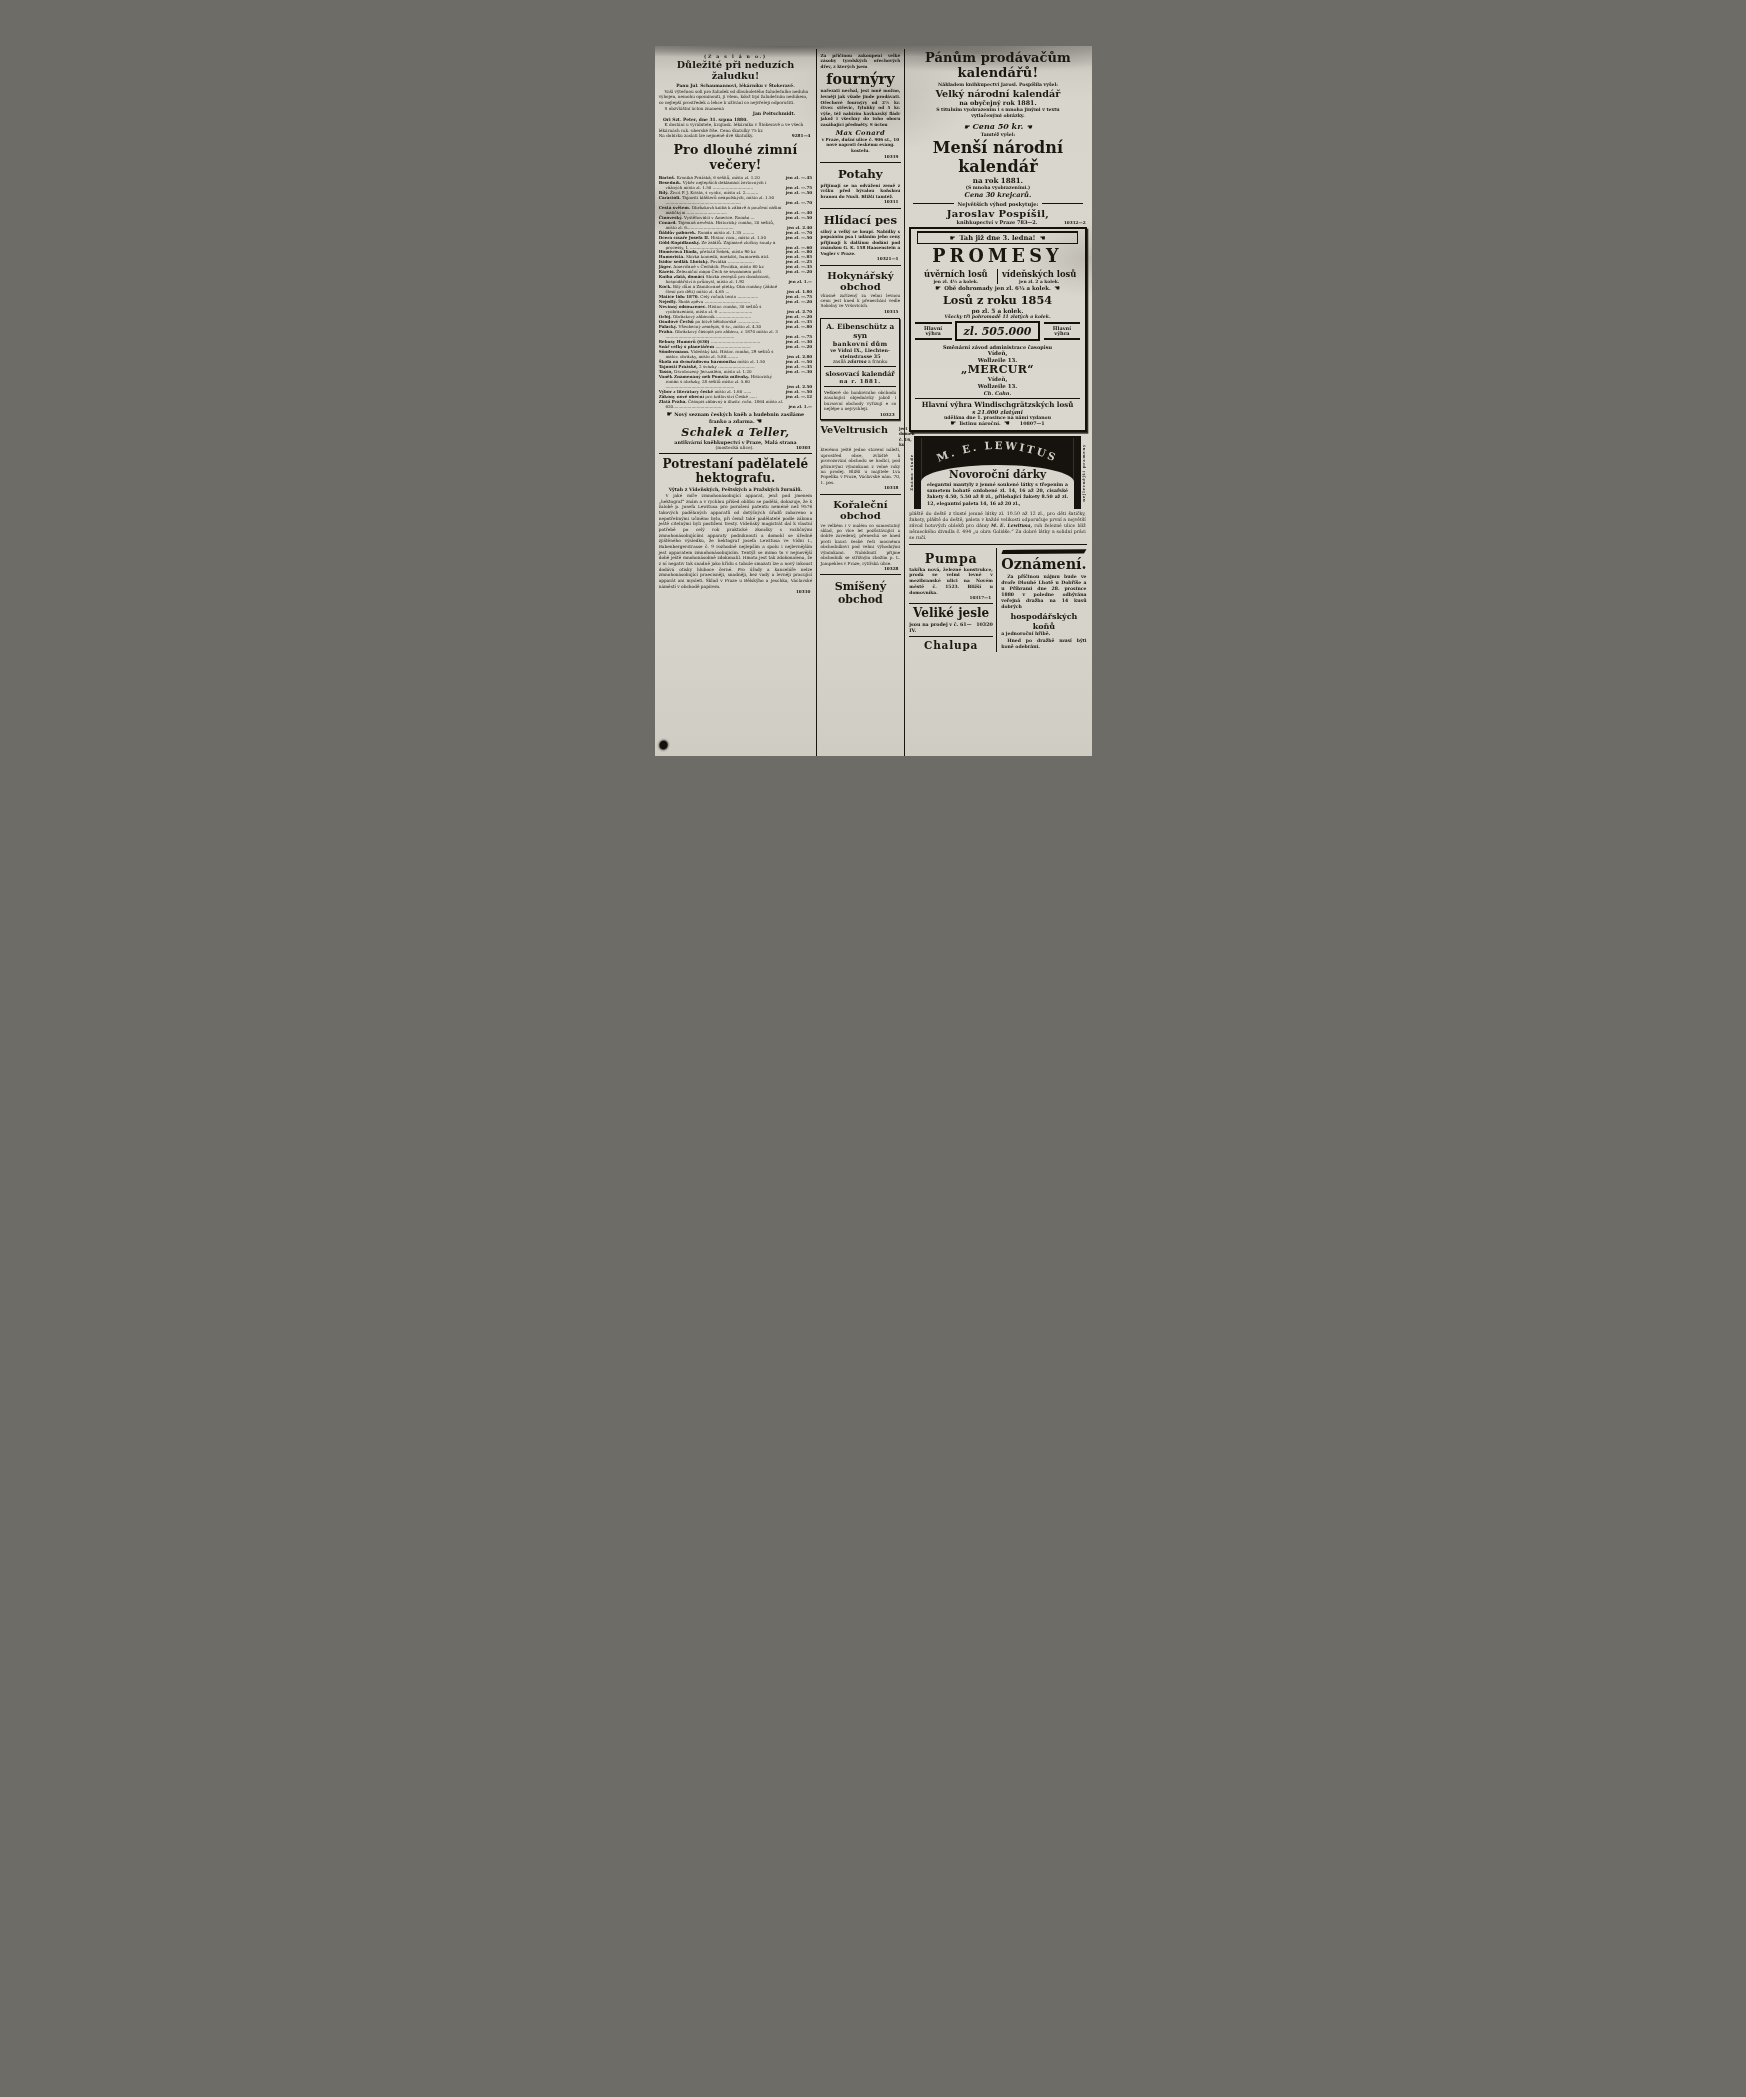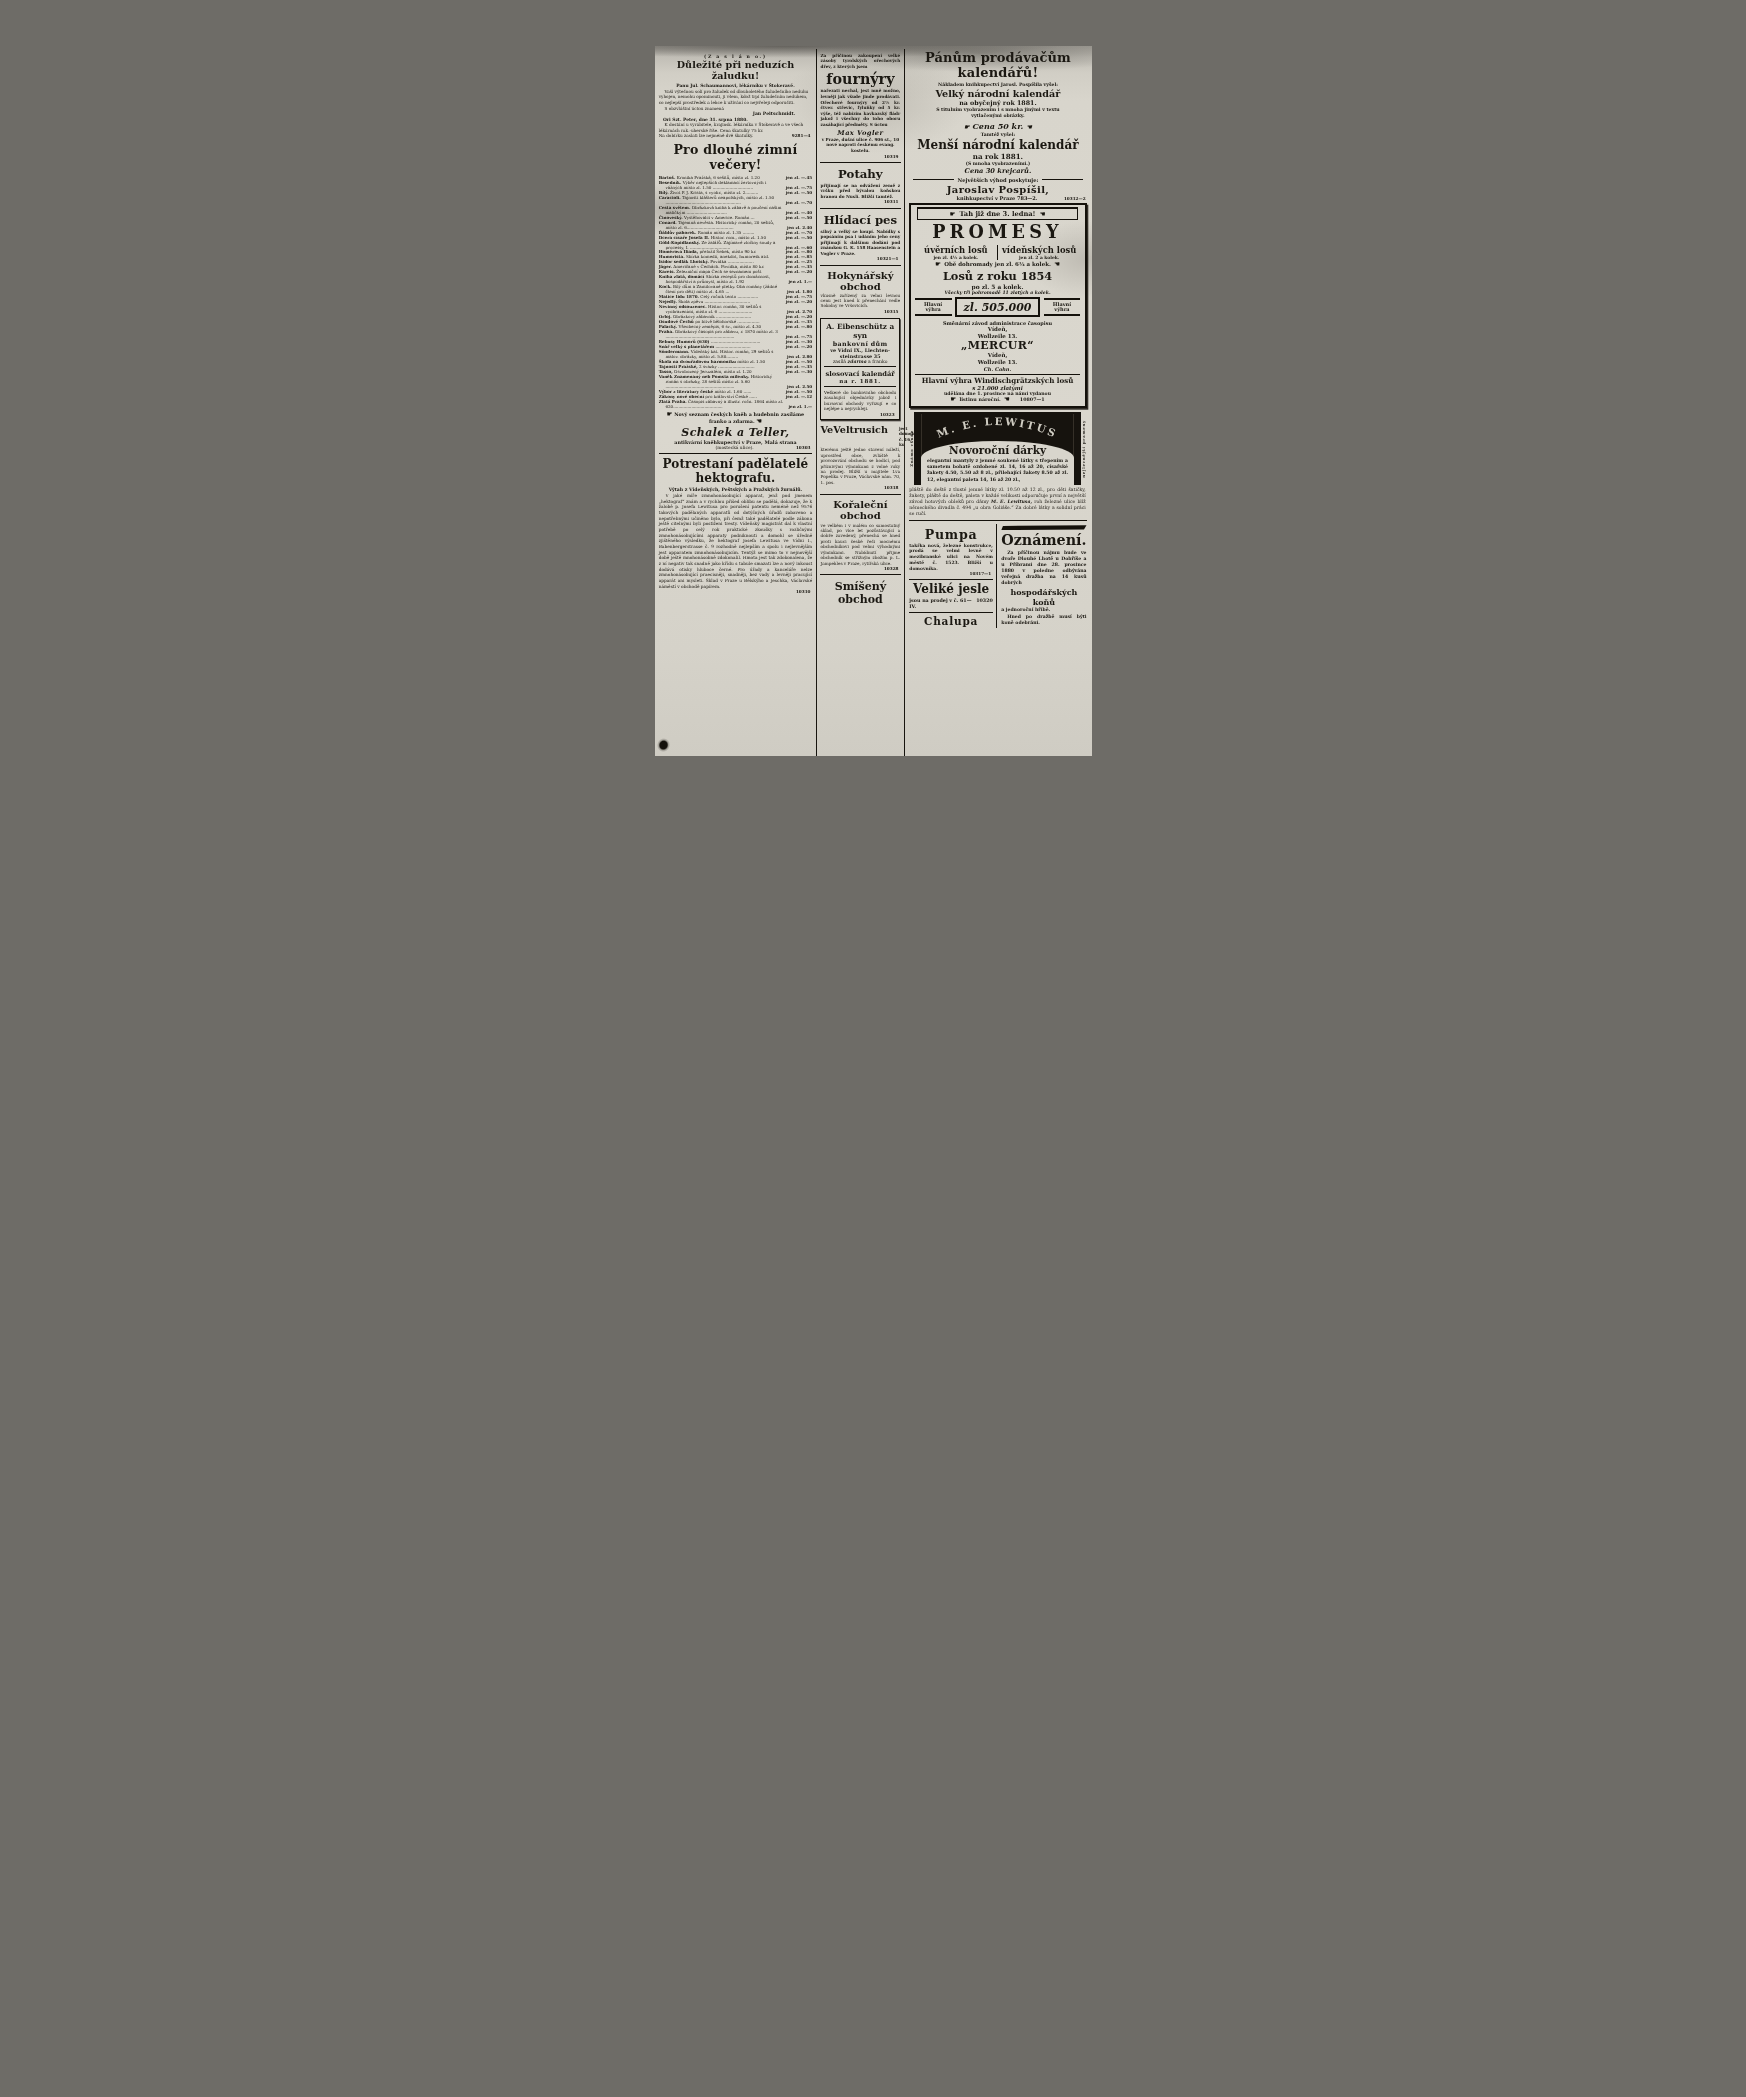--- a/index.html
+++ b/index.html
@@ -359,21 +359,21 @@
       </section>
     </div>
 
     <div class="vrule"></div>
 
     <div class="col col-mid">
       <section class="ad">
         <p class="mid-intro">Za příčinou zakoupení velké zásoby tyrolských ořechových dřev, z kterých jsem</p>
         <h2 class="fourn-title">fournýry</h2>
         <p class="mid-body">nařezati nechal, jest mně možno, levněji jak všude jinde prodávati. Ořechové fournýry od 2½ kr. čtver. střevíc, fyluňky od 5 kr. výše, též nabízím kavkazský fládr jakož i všechny do toho oboru zasáhající předměty. S úctou</p>
-        <div class="fourn-sign">Max Vogler</div>
+        <div class="fourn-sign">Max Conard</div>
         <p class="mid-body" style="text-align:center">v Praze, dušní ulice č. 906 st., 10 nové naproti českému evang. kostelu.</p>
         <div class="num-right">10319</div>
       </section>
       <div class="rule"></div>
       <section class="ad">
         <h2 class="mid-h2">Potahy</h2>
         <p class="mid-body">přijímají se na odvážení země z vršku před bývalou koňskou branou do Nuslí. Bližší tamtéž.</p>
         <div class="num-right">10311</div>
       </section>
       <div class="rule"></div>
@@ -434,21 +434,21 @@
         <div class="kal-sub">Nákladem knihkupectví Jarosl. Pospíšila vyšel:</div>
         <div class="kal-big">Velký národní kalendář</div>
         <div class="kal-big-sub">na obyčejný rok 1881.</div>
         <div class="kal-desc">S titulním vyobrazením i s mnoha jinými v textu vytlačenými obrázky.</div>
         <div class="kal-price c">
           <span class="hand">☛</span>
           <span>Cena 50 kr.</span>
           <span class="hand">☚</span>
         </div>
         <div class="kal-tamtez">Tamtéž vyšel:</div>
-        <div class="kal-big" style="font-size:12px">Menší národní kalendář</div>
+        <div class="kal-big" style="font-size:16px">Menší národní kalendář</div>
         <div class="kal-big-sub" style="font-size:7.1px">na rok 1881.</div>
         <div class="kal-sub">(S mnoha vyobrazeními.)</div>
         <div class="kal-price2">Cena 30 krejcarů.</div>
         <div class="benefit-row">
           <span class="eqline"></span>
           <span class="benefit-txt">Největších výhod poskytuje:</span>
           <span class="eqline"></span>
         </div>
         <div class="kal-firm">Jaroslav Pospíšil,</div>
         <div class="flexrow">

